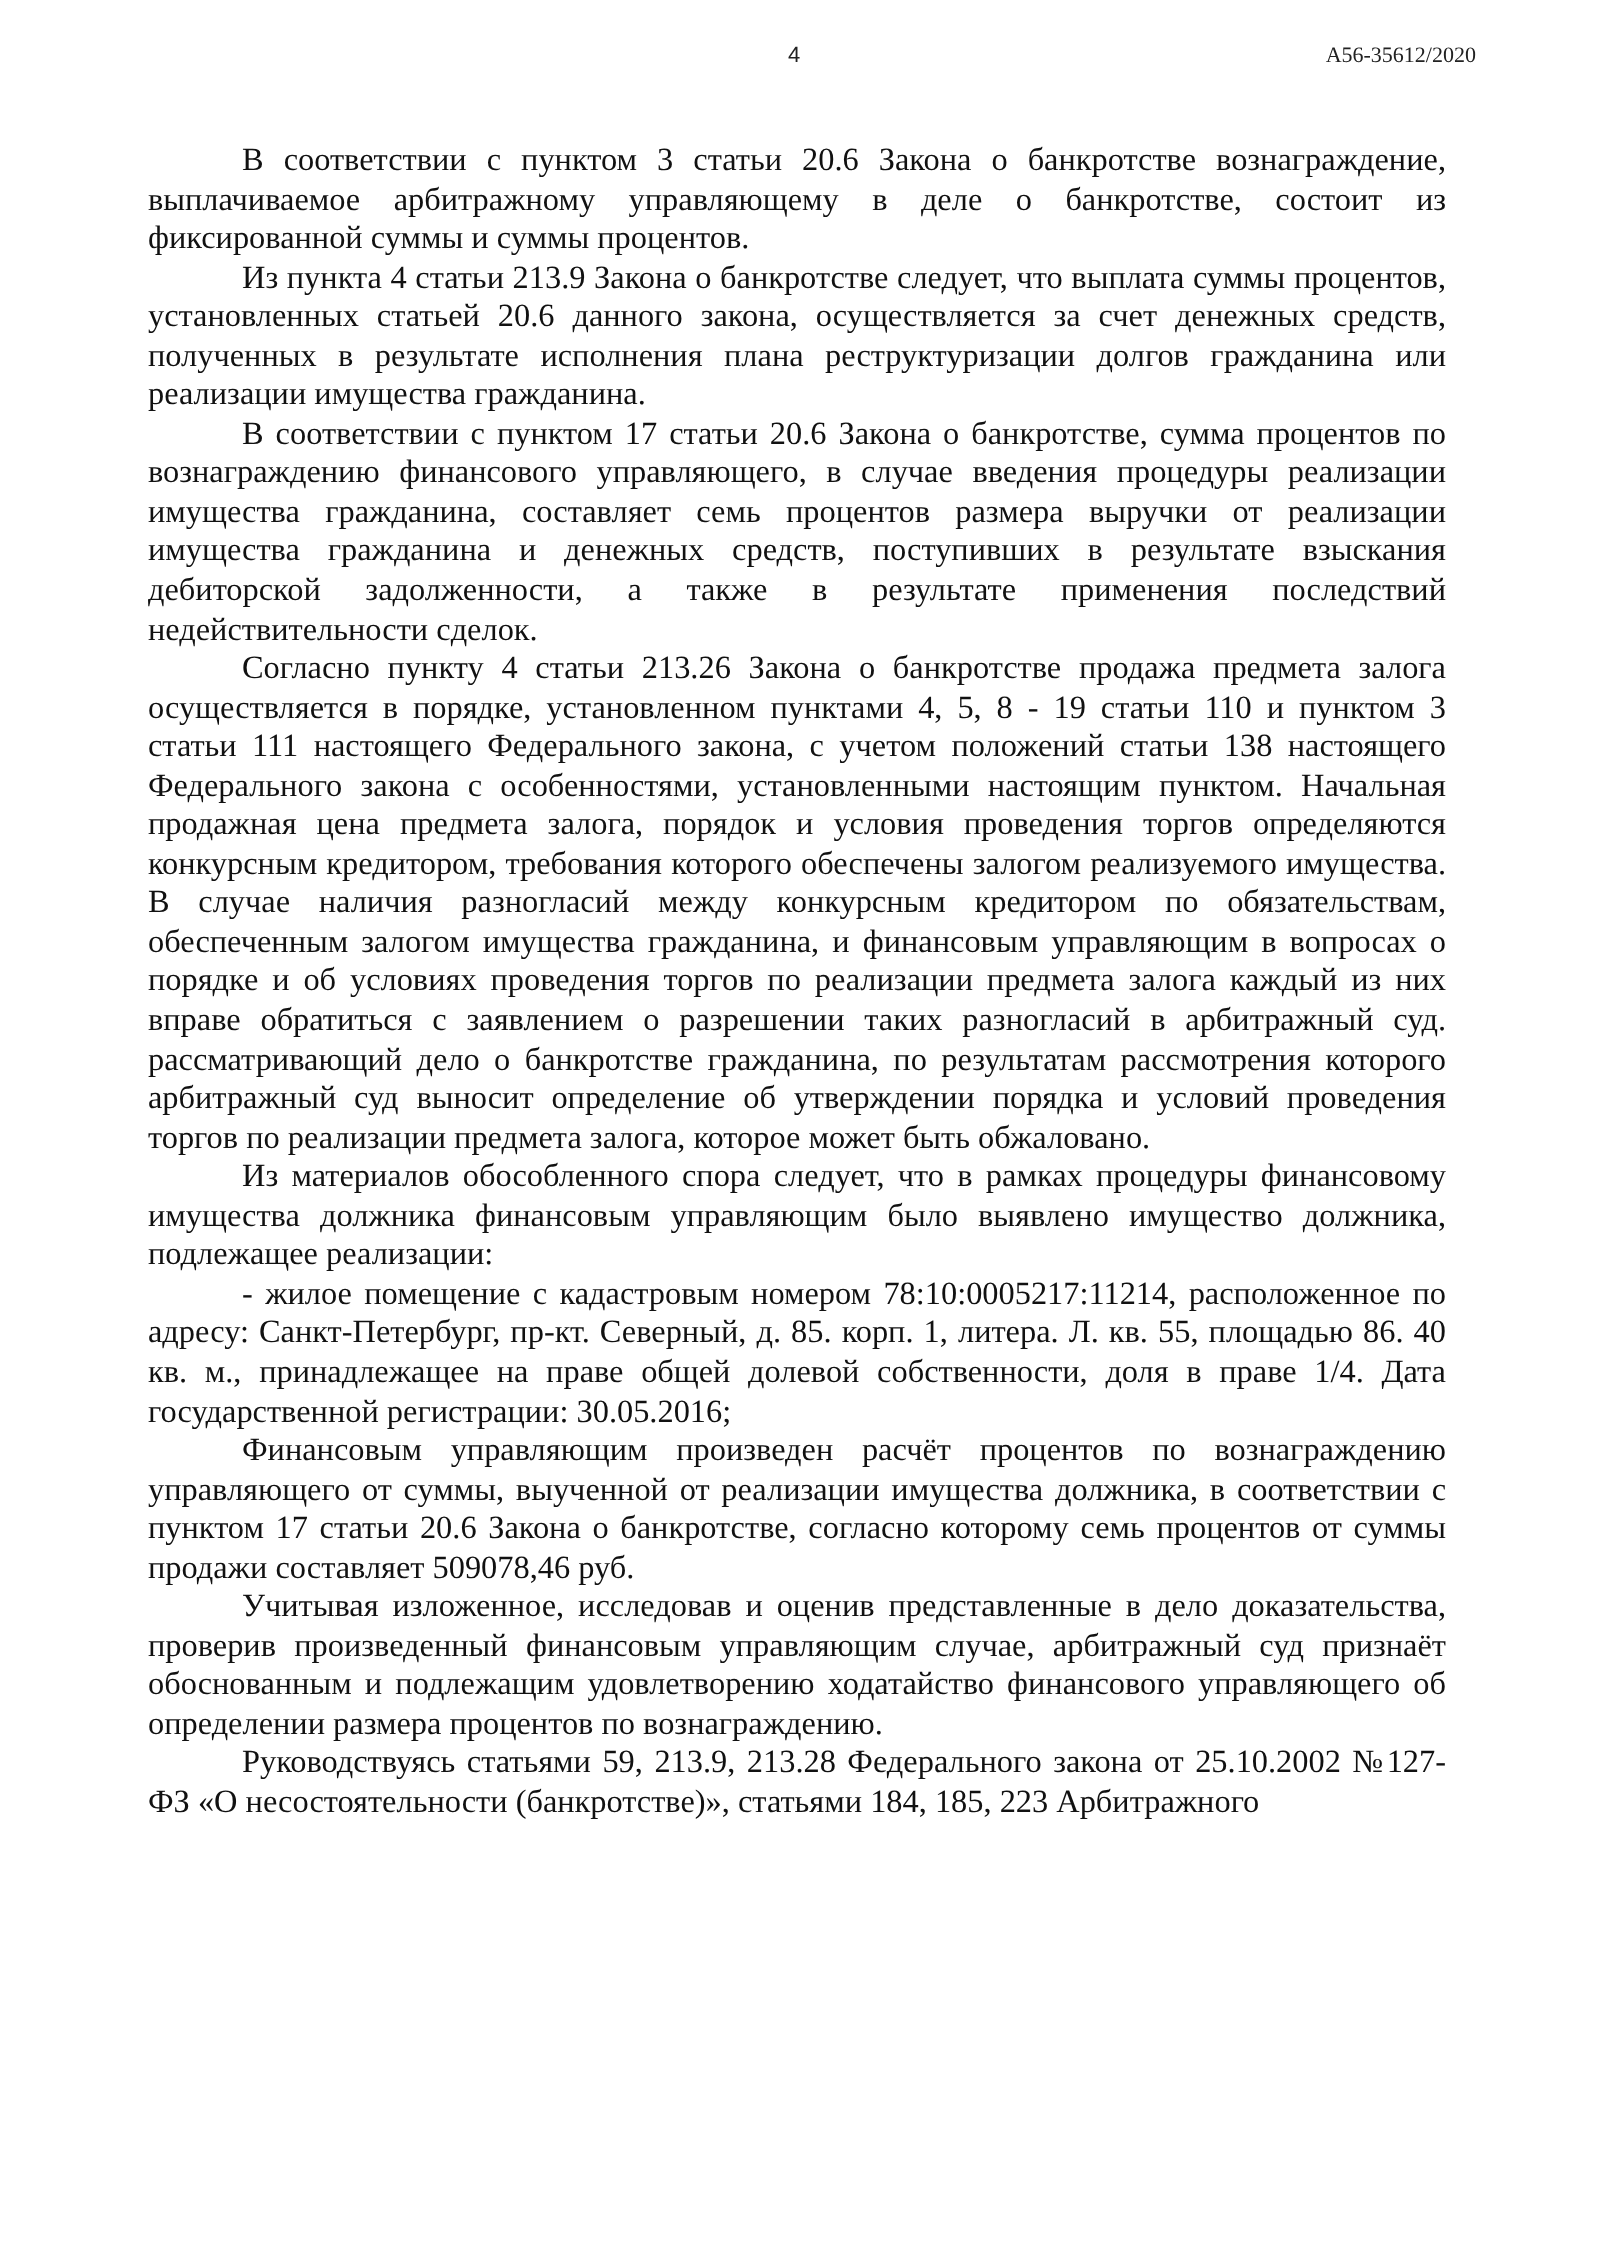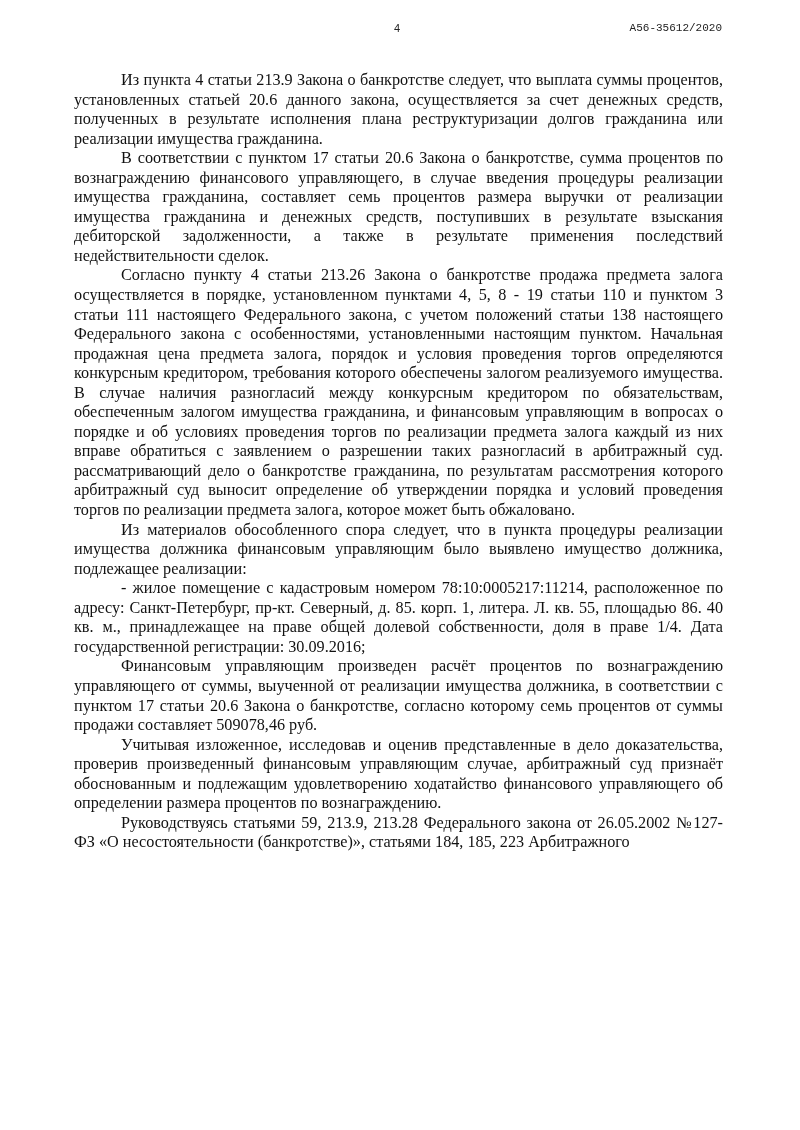--- a/index.html
+++ b/index.html
@@ -1,32 +1,33 @@
 <!DOCTYPE html>
 <html><head>
 <meta charset="utf-8">
 <style>
   html, body { margin: 0; padding: 0; background: #ffffff; }
   body { width: 800px; height: 1130px; position: relative; overflow: hidden; }
   .page { position: absolute; left: 0; top: 0; width: 800px; height: 1130px; background: #fff; }
   .hdr-num { position: absolute; top: 22px; left: 394px; font-family: "Liberation Sans", sans-serif; font-size: 11px; color: #222; }
-  .hdr-case { position: absolute; top: 22px; right: 78px; font-family: Liberation Mono, monospace; font-size: 11px; color: #222; text-align: center; }
+  .hdr-case { position: absolute; top: 22px; right: 62px; font-family: Liberation Serif, serif; font-size: 11px; color: #222; text-align: center; }
   .body { position: absolute; left: 74px; top: 71px; width: 649px; font-family: "Liberation Serif", serif; font-size: 16.2px; line-height: 19.55px; color: #111; }
   .p { margin: 0; text-indent: 47px; text-align: justify; }
 </style>
 </head>
 <body>
 
 <div class="page">
   <div class="hdr-num">4</div>
   <div class="hdr-case">А56-35612/2020</div>
 
   <div class="body">
+    <p class="p">В соответствии с пунктом 3 статьи 20.6 Закона о банкротстве вознаграждение, выплачиваемое арбитражному управляющему в деле о банкротстве, состоит из фиксированной суммы и суммы процентов.</p>
     <p class="p">Из пункта 4 статьи 213.9 Закона о банкротстве следует, что выплата суммы процентов, установленных статьей 20.6 данного закона, осуществляется за счет денежных средств, полученных в результате исполнения плана реструктуризации долгов гражданина или реализации имущества гражданина.</p>
     <p class="p">В соответствии с пунктом 17 статьи 20.6 Закона о банкротстве, сумма процентов по вознаграждению финансового управляющего, в случае введения процедуры реализации имущества гражданина, составляет семь процентов размера выручки от реализации имущества гражданина и денежных средств, поступивших в результате взыскания дебиторской задолженности, а также в результате применения последствий недействительности сделок.</p>
     <p class="p">Согласно пункту 4 статьи 213.26 Закона о банкротстве продажа предмета залога осуществляется в порядке, установленном пунктами 4, 5, 8 - 19 статьи 110 и пунктом 3 статьи 111 настоящего Федерального закона, с учетом положений статьи 138 настоящего Федерального закона с особенностями, установленными настоящим пунктом. Начальная продажная цена предмета залога, порядок и условия проведения торгов определяются конкурсным кредитором, требования которого обеспечены залогом реализуемого имущества. В случае наличия разногласий между конкурсным кредитором по обязательствам, обеспеченным залогом имущества гражданина, и финансовым управляющим в вопросах о порядке и об условиях проведения торгов по реализации предмета залога каждый из них вправе обратиться с заявлением о разрешении таких разногласий в арбитражный суд. рассматривающий дело о банкротстве гражданина, по результатам рассмотрения которого арбитражный суд выносит определение об утверждении порядка и условий проведения торгов по реализации предмета залога, которое может быть обжаловано.</p>
-    <p class="p">Из материалов обособленного спора следует, что в пункта процедуры реализации имущества должника финансовым управляющим было выявлено имущество должника, подлежащее реализации:</p>
-    <p class="p">- жилое помещение с кадастровым номером 78:10:0005217:11214, расположенное по адресу: Санкт-Петербург, пр-кт. Северный, д. 85. корп. 1, литера. Л. кв. 55, площадью 86. 40 кв. м., принадлежащее на праве общей долевой собственности, доля в праве 1/4. Дата государственной регистрации: 30.09.2016;</p>
+    <p class="p">Из материалов обособленного спора следует, что в рамках процедуры финансовому имущества должника финансовым управляющим было выявлено имущество должника, подлежащее реализации:</p>
+    <p class="p">- жилое помещение с кадастровым номером 78:10:0005217:11214, расположенное по адресу: Санкт-Петербург, пр-кт. Северный, д. 85. корп. 1, литера. Л. кв. 55, площадью 86. 40 кв. м., принадлежащее на праве общей долевой собственности, доля в праве 1/4. Дата государственной регистрации: 30.05.2016;</p>
     <p class="p">Финансовым управляющим произведен расчёт процентов по вознаграждению управляющего от суммы, выученной от реализации имущества должника, в соответствии с пунктом 17 статьи 20.6 Закона о банкротстве, согласно которому семь процентов от суммы продажи составляет 509078,46 руб.</p>
     <p class="p">Учитывая изложенное, исследовав и оценив представленные в дело доказательства, проверив произведенный финансовым управляющим случае, арбитражный суд признаёт обоснованным и подлежащим удовлетворению ходатайство финансового управляющего об определении размера процентов по вознаграждению.</p>
-    <p class="p">Руководствуясь статьями 59, 213.9, 213.28 Федерального закона от 26.05.2002 №127-ФЗ «О несостоятельности (банкротстве)», статьями 184, 185, 223 Арбитражного</p>
+    <p class="p">Руководствуясь статьями 59, 213.9, 213.28 Федерального закона от 25.10.2002 №127-ФЗ «О несостоятельности (банкротстве)», статьями 184, 185, 223 Арбитражного</p>
   </div>
 </div>
 
 </body></html>

